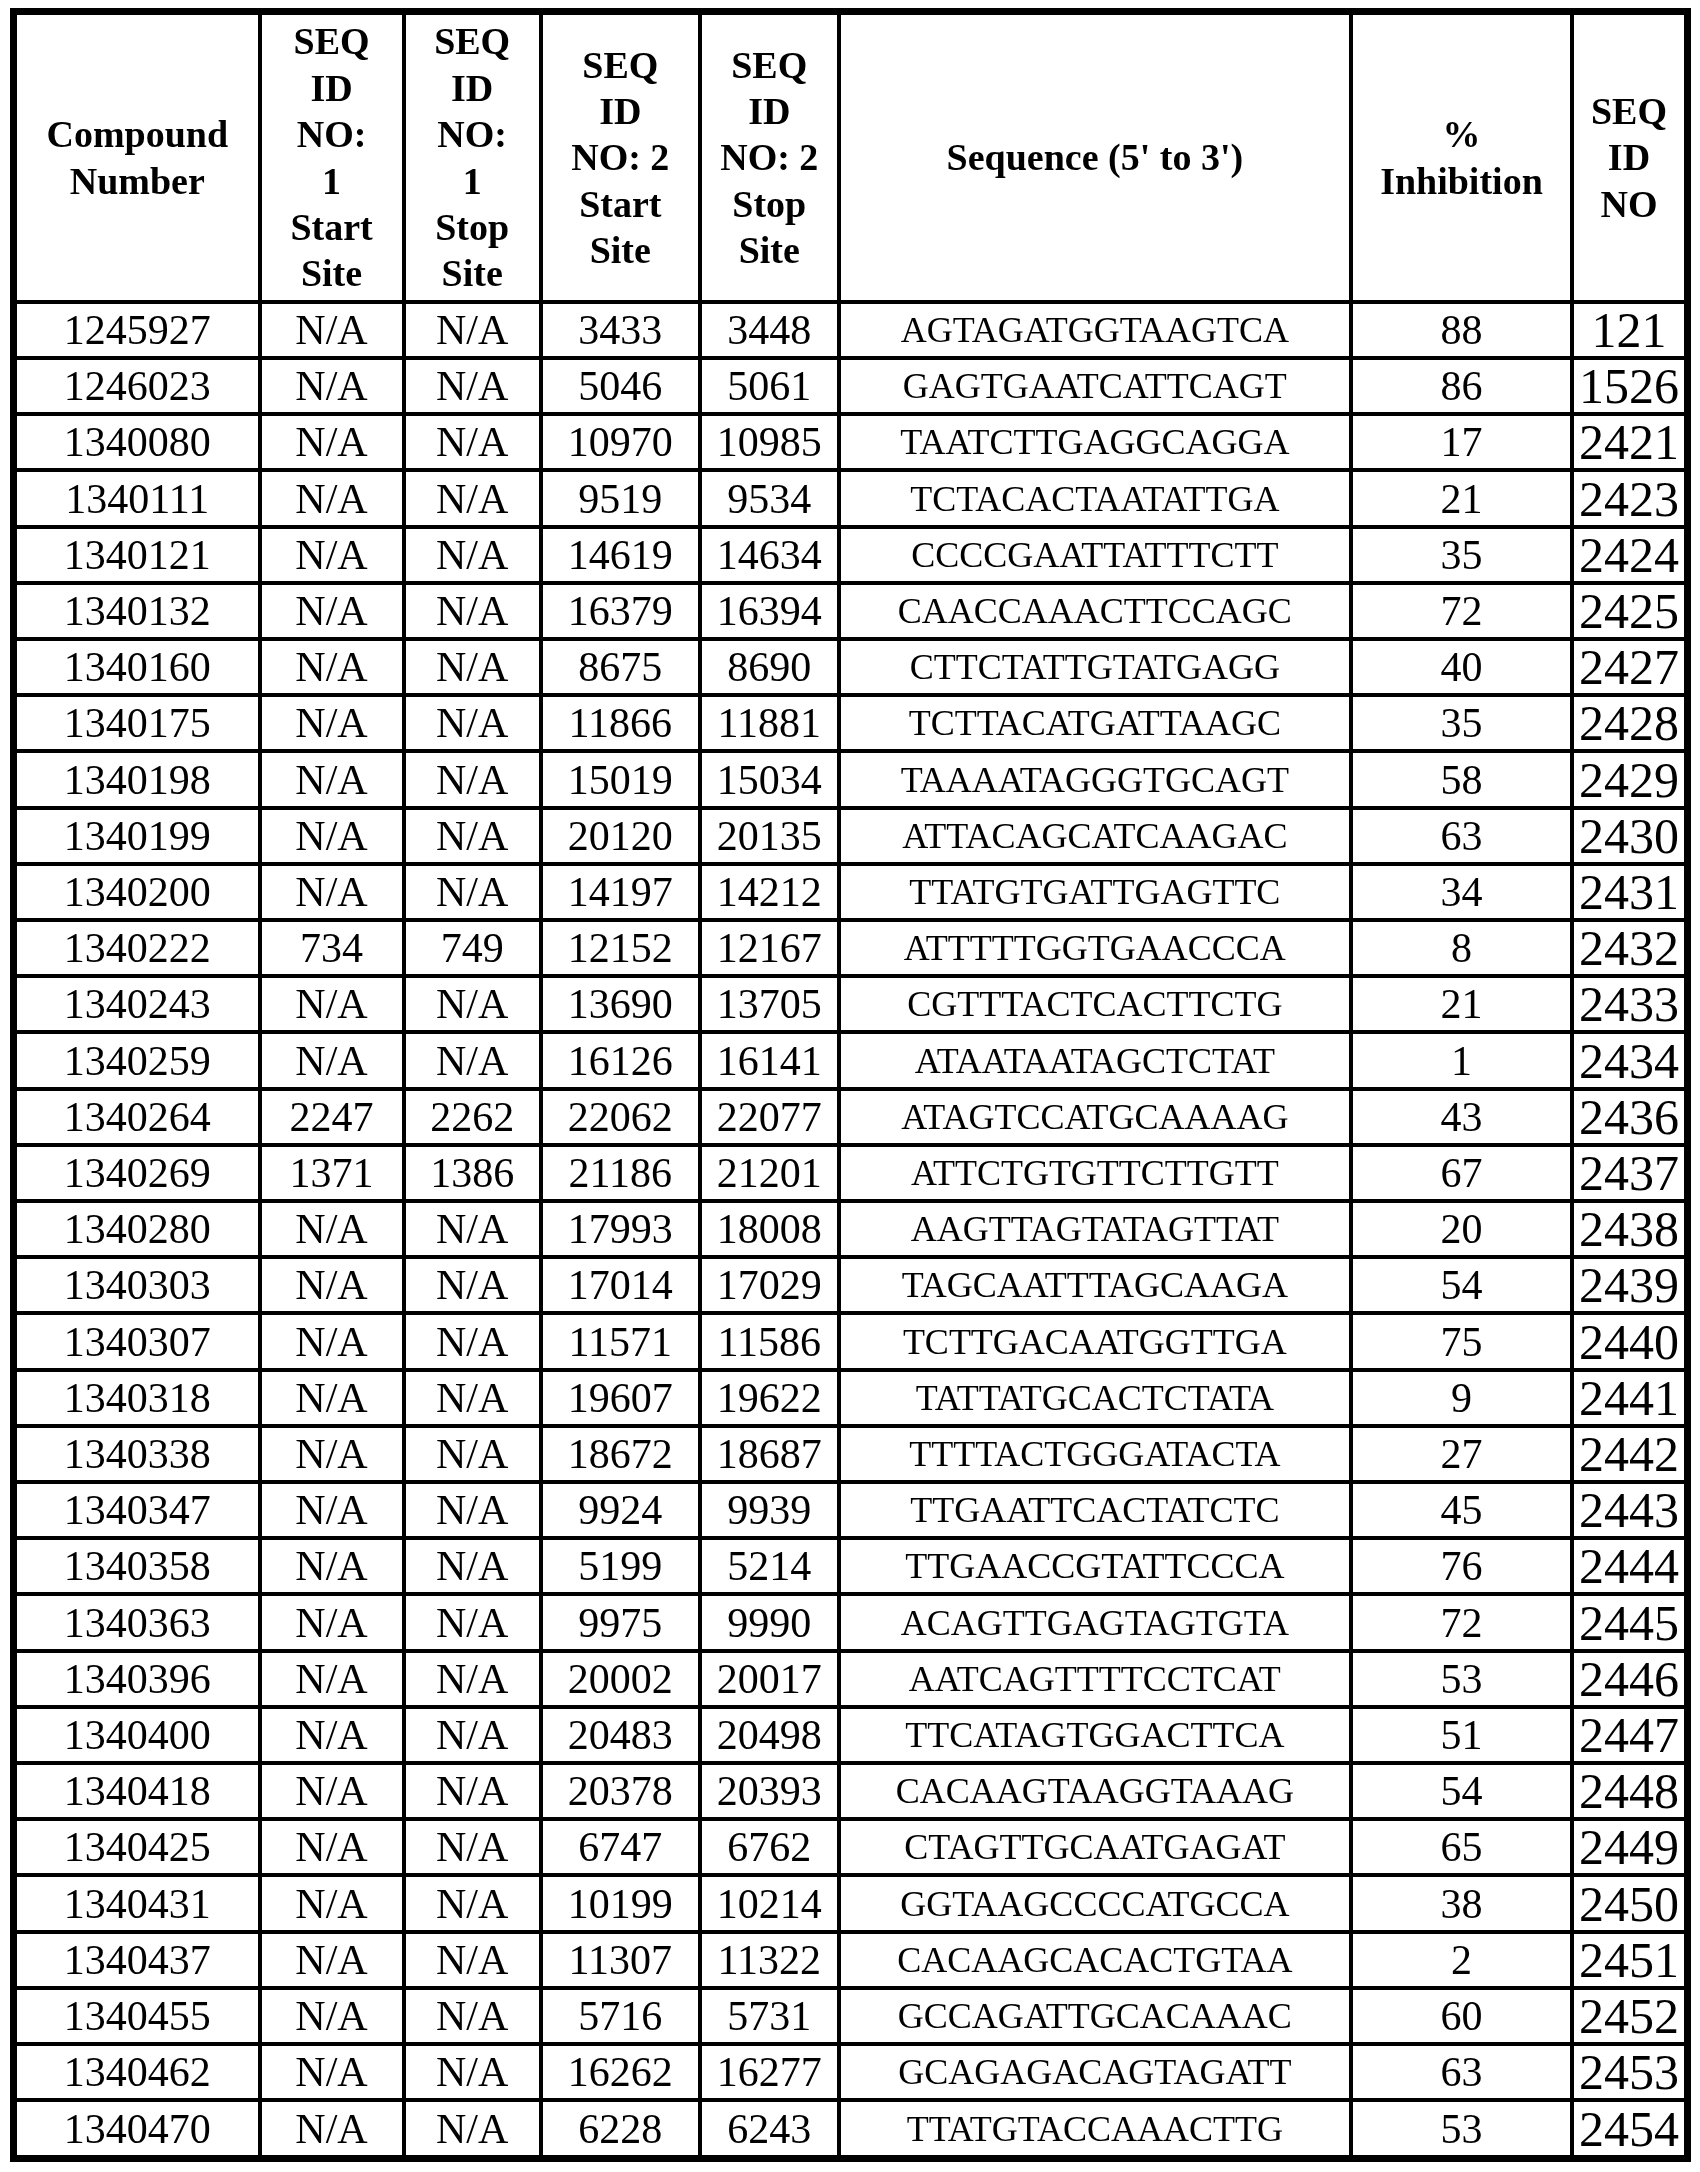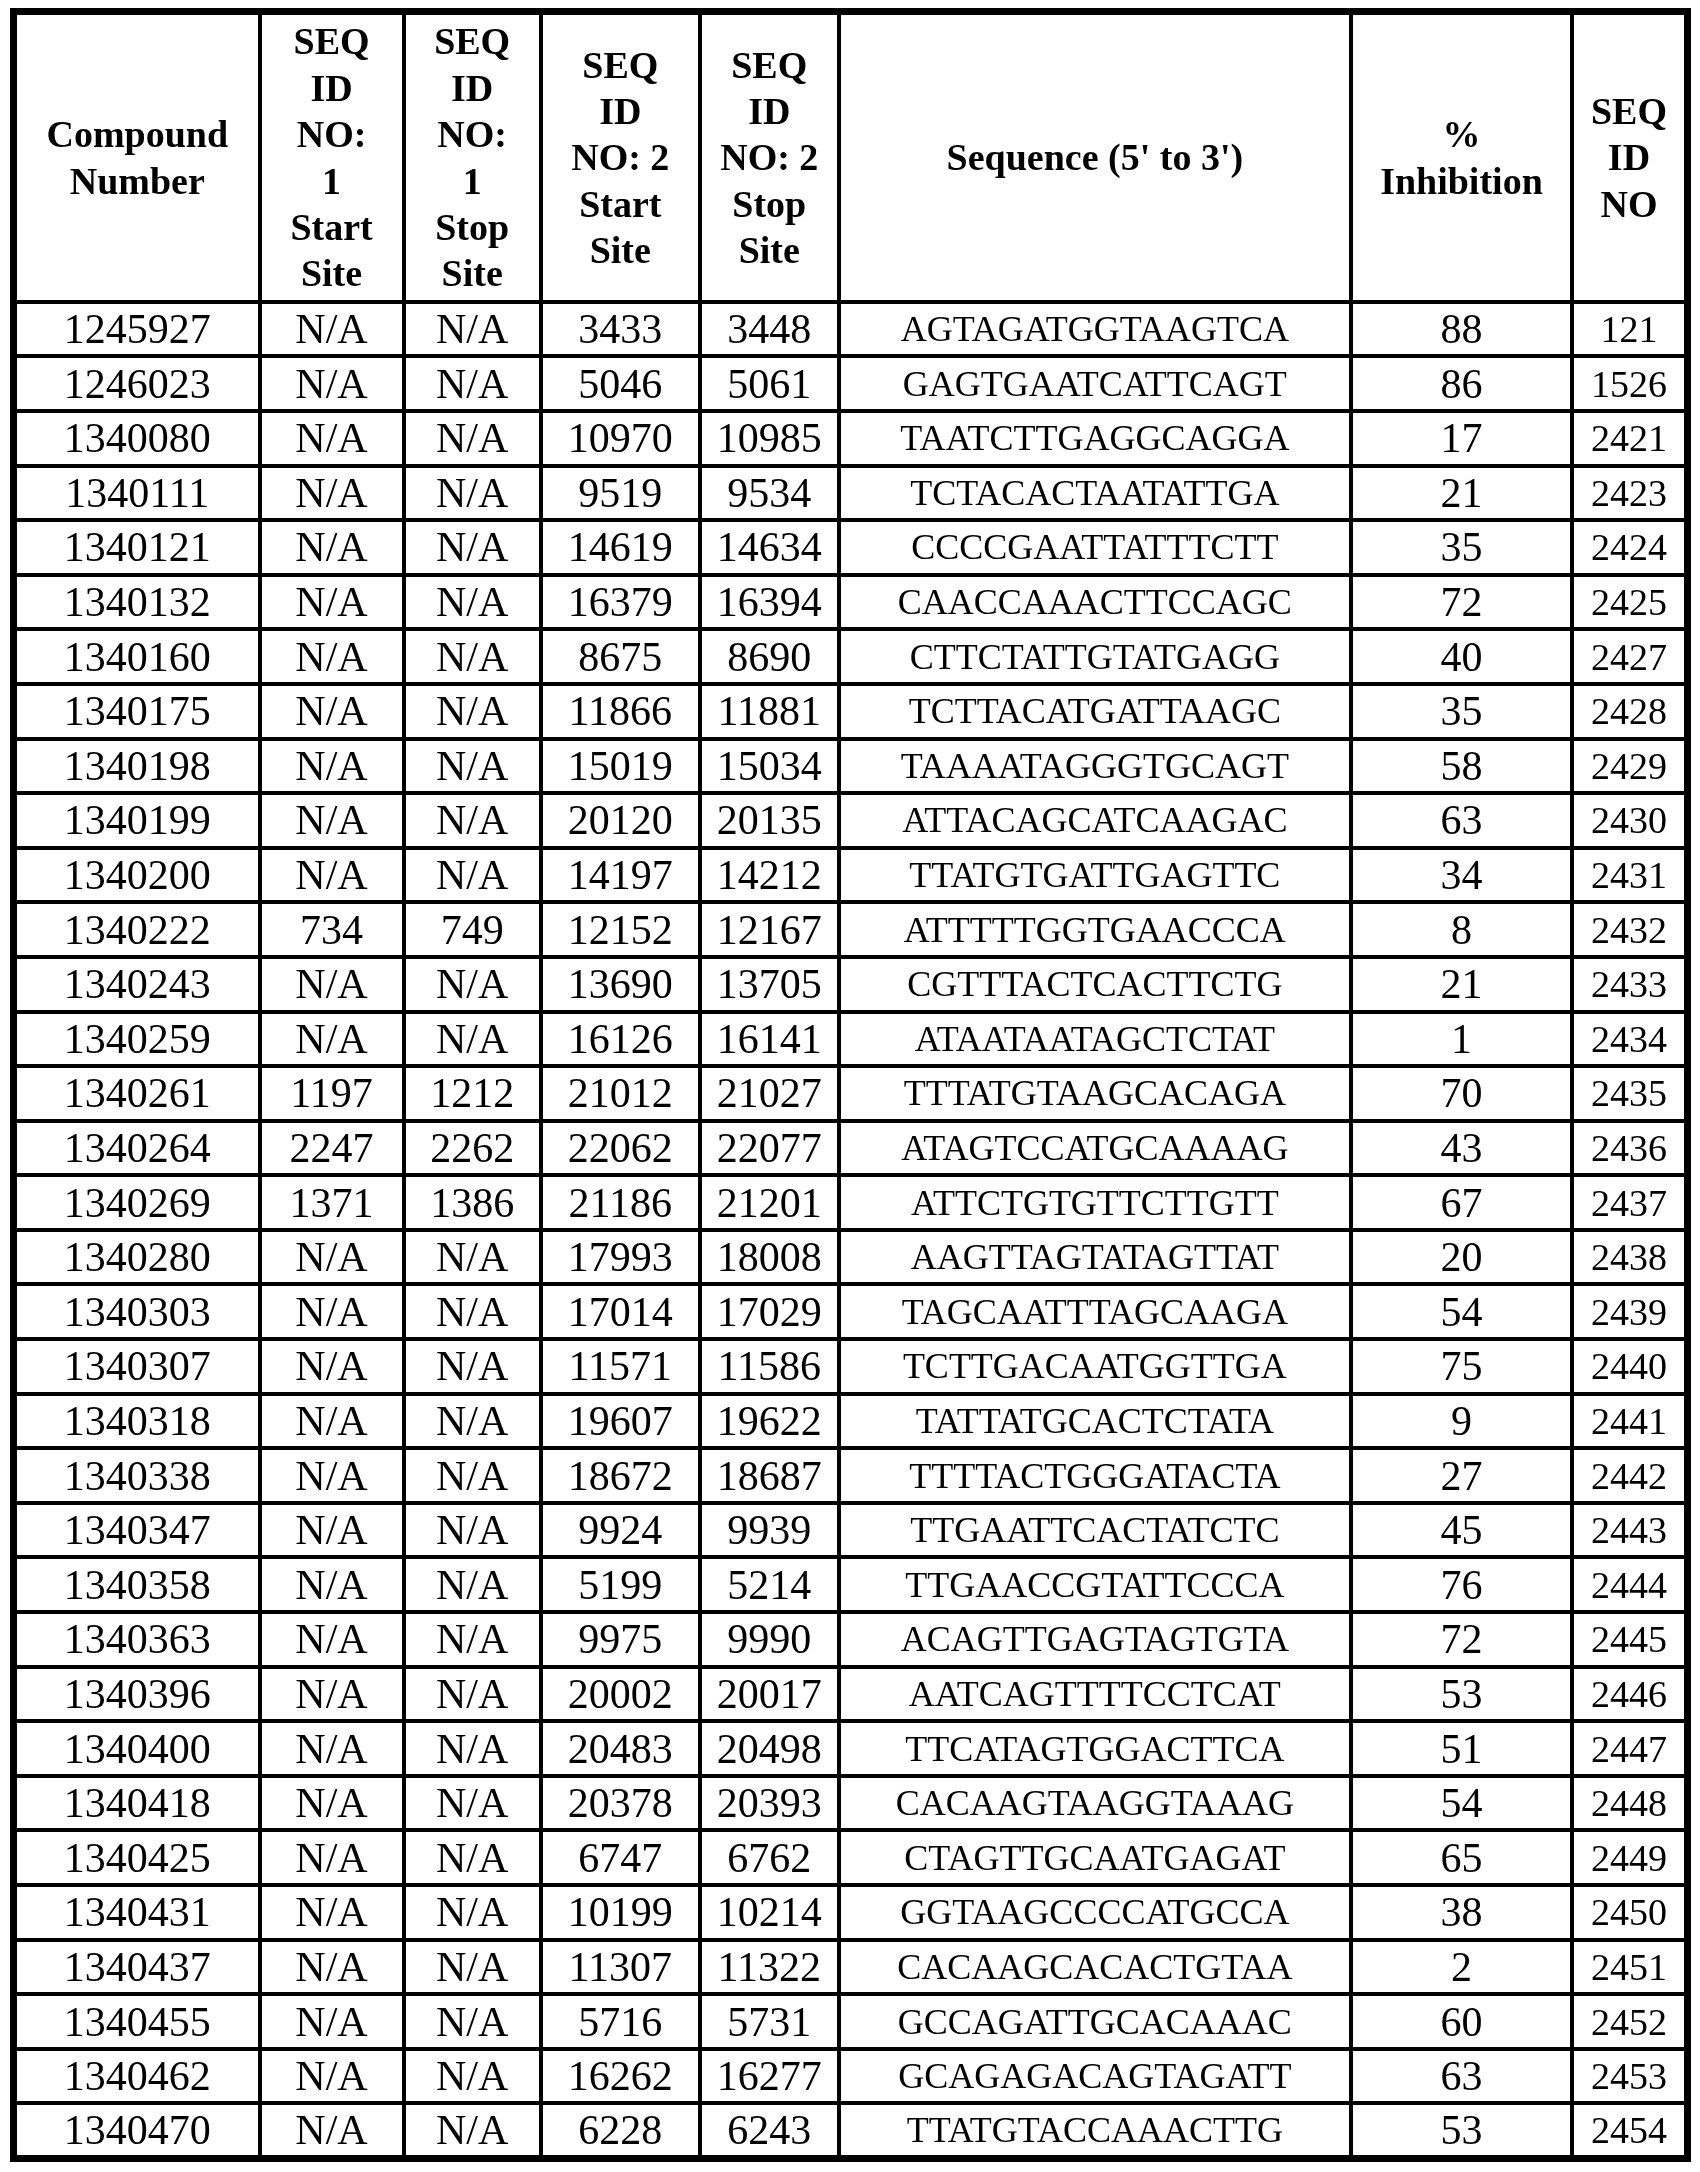--- a/index.html
+++ b/index.html
@@ -42,21 +42,21 @@
     font-size: 38px;
     line-height: 1.22;
     white-space: pre-line; 
   }
   .seq-table td {
     font-size: 42px;
     line-height: 1;
     white-space: nowrap;
   }
   .seq-table td.col-seq { font-size: 36px; }
-  .seq-table td.col-seqid { font-size: 38px; }
+  .seq-table td.col-seqid { font-size: 50px; }
 </style>
 </head>
 <body>
 
 <div class="page">
   <table class="seq-table">
     <colgroup>
       <col style="width:14.7%">
       <col style="width:8.6%">
       <col style="width:8.2%">
@@ -235,30 +235,20 @@
           <td>1340259</td>
           <td>N/A</td>
           <td>N/A</td>
           <td>16126</td>
           <td>16141</td>
           <td class="col-seq">ATAATAATAGCTCTAT</td>
           <td>1</td>
           <td class="col-seqid">2434</td>
         </tr>
         <tr>
-          <td>1340261</td>
-          <td>1197</td>
-          <td>1212</td>
-          <td>21012</td>
-          <td>21027</td>
-          <td class="col-seq">TTTATGTAAGCACAGA</td>
-          <td>70</td>
-          <td class="col-seqid">2435</td>
-        </tr>
-        <tr>
           <td>1340264</td>
           <td>2247</td>
           <td>2262</td>
           <td>22062</td>
           <td>22077</td>
           <td class="col-seq">ATAGTCCATGCAAAAG</td>
           <td>43</td>
           <td class="col-seqid">2436</td>
         </tr>
         <tr>

